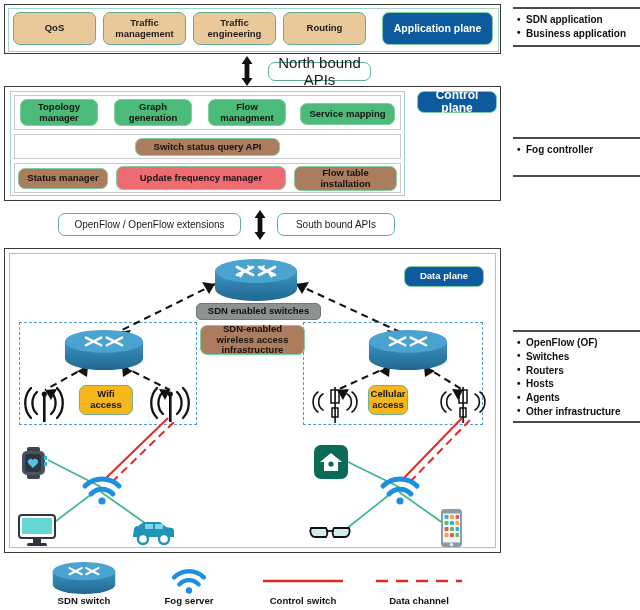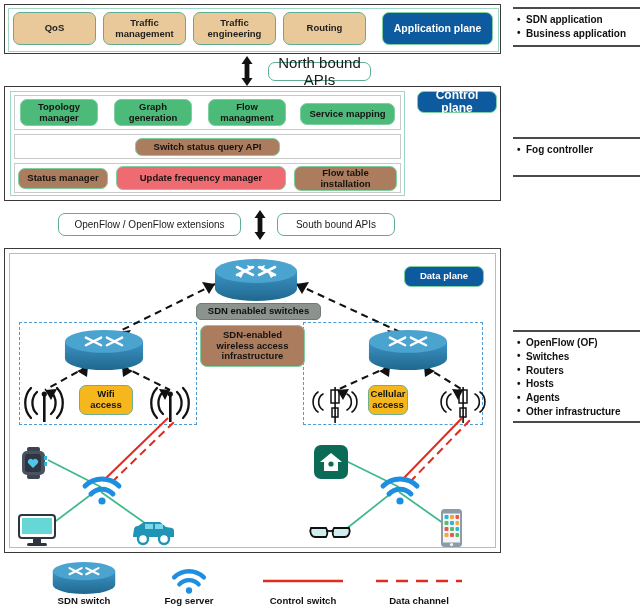--- a/index.html
+++ b/index.html
@@ -242,21 +242,21 @@
 </svg>
 
 <div class="pill gray" style="left:196px;top:303px;width:125px;height:17px;border-radius:5px;">
   <span>SDN enabled switches</span>
 </div>
 
 <div class="pill blue" style="left:404px;top:266px;width:80px;height:21px;font-size:9.5px;">
   <span>Data plane</span>
 </div>
 
-<div class="pill brown" style="left:200px;top:325px;width:105px;height:42px;">
+<div class="pill brown" style="left:200px;top:325px;width:105px;height:30px;">
   <span style="white-space:pre-line;">SDN-enabled
 wireless access
 infrastructure</span>
 </div>
 
 <svg class="nolayout" style="left:22px;top:382px;" width="44" height="42" viewBox="0 0 44 42">
   <g stroke="#111" stroke-width="2.3" fill="none" stroke-linecap="round">
     <path d="M15,10 A12,14 0 0 0 15,32"></path>
     <path d="M9,6 A17,20 0 0 0 9,36"></path>
     <path d="M29,10 A12,14 0 0 1 29,32"></path>

